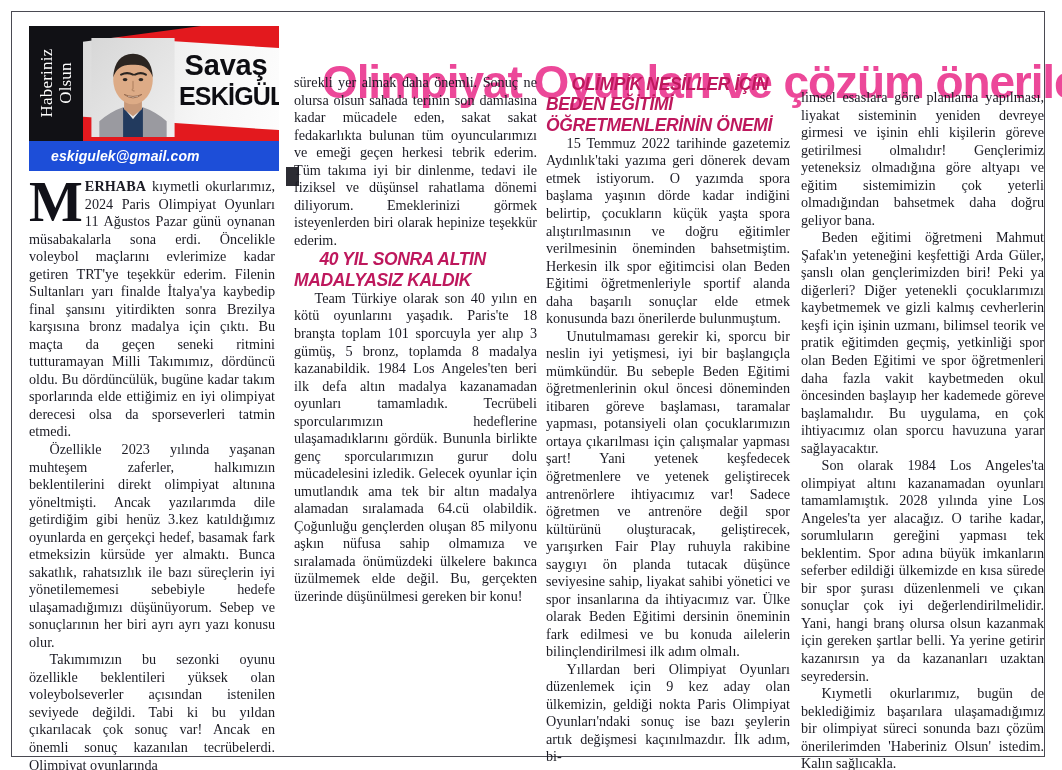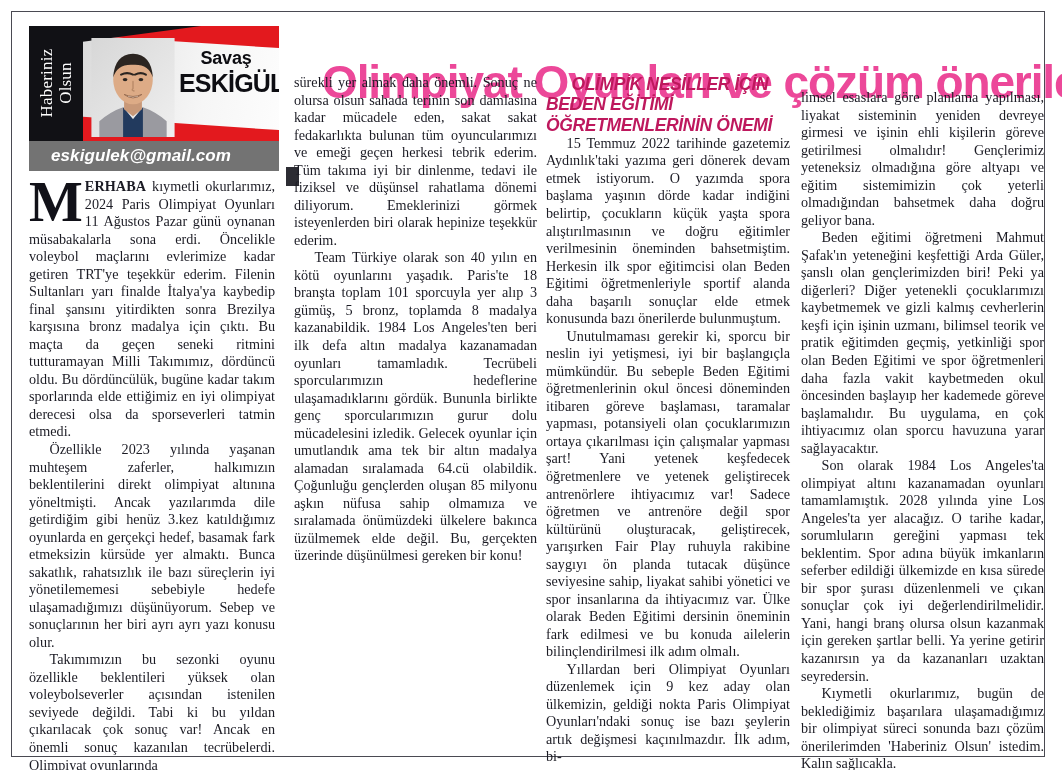--- a/index.html
+++ b/index.html
@@ -117,33 +117,33 @@
     position: absolute;
     left: 150px;
     top: 22px;
     right: 6px;
     text-align: center;
     font-family: "Liberation Sans", sans-serif;
     font-weight: bold;
     color: #0d0d12;
     line-height: 1.18;
   }
-  .byline-first { font-size: 18px; letter-spacing: -.2px; }
+  .byline-first { font-size: 29px; letter-spacing: -.2px; }
   .byline-last  { font-size: 25px; letter-spacing: -.8px; }
 
   .byline-mail {
     position: absolute;
     left: 0; right: 0; bottom: 0;
     height: 30px;
-    background: #737373;
+    background: #1d4ed8;
     color: #ffffff;
     font-family: "Liberation Sans", sans-serif;
     font-style: italic;
     font-weight: bold;
-    font-size: 17px;
+    font-size: 14px;
     display: flex;
     align-items: center;
     padding-left: 22px;
     box-sizing: border-box;
     letter-spacing: .1px;
   }
 
   
   .headline {
     position: absolute;
@@ -281,20 +281,21 @@
   <div class="ink-mark"></div>
 
   <div class="col" id="col1">
     <p class="noindent"><span class="dropcap">M</span><span class="smallcaps-lead">ERHABA</span><span> kıymetli okurlarımız, 2024 Paris Olimpiyat Oyunları 11 Ağustos Pazar günü oynanan müsabakalarla sona erdi. Öncelikle voleybol maçlarını evlerimize kadar getiren TRT'ye teşekkür ederim. Filenin Sultanları yarı finalde İtalya'ya kaybedip final şansını yitirdikten sonra Brezilya karşısına bronz madalya için çıktı. Bu maçta da geçen seneki ritmini tutturamayan Milli Takımımız, dördüncü oldu. Bu dördüncülük, bugüne kadar takım sporlarında elde ettiğimiz en iyi olimpiyat derecesi olsa da sporseverleri tatmin etmedi.</span></p>
     <p>Özellikle 2023 yılında yaşanan muhteşem zaferler, halkımızın beklentilerini direkt olimpiyat altınına yöneltmişti. Ancak yazılarımda dile getirdiğim gibi henüz 3.kez katıldığımız oyunlarda en gerçekçi hedef, basamak fark etmeksizin kürsüde yer almaktı. Bunca sakatlık, rahatsızlık ile bazı süreçlerin iyi yönetilememesi sebebiyle hedefe ulaşamadığımızı düşünüyorum. Sebep ve sonuçlarının her biri ayrı ayrı yazı konusu olur.</p>
     <p>Takımımızın bu sezonki oyunu özellikle beklentileri yüksek olan voleybolseverler açısından istenilen seviyede değildi. Tabi ki bu yıldan çıkarılacak çok sonuç var! Ancak en önemli sonuç kazanılan tecrübelerdi. Olimpiyat oyunlarında</p>
   </div>
 
   <div class="col" id="col2">
     <p class="noindent">sürekli yer almak daha önemli. Sonuç ne olursa olsun sahada terinin son damlasına kadar mücadele eden, sakat sakat fedakarlıkta bulunan tüm oyuncularımızı ve emeği geçen herkesi tebrik ederim. Tüm takıma iyi bir dinlenme, tedavi ile fiziksel ve düşünsel rahatlama dönemi diliyorum. Emeklerinizi görmek isteyenlerden biri olarak hepinize teşekkür ederim.</p>
+    <p class="subhead">40 YIL SONRA ALTIN MADALYASIZ KALDIK</p>
     <p>Team Türkiye olarak son 40 yılın en kötü oyunlarını yaşadık. Paris'te 18 branşta toplam 101 sporcuyla yer alıp 3 gümüş, 5 bronz, toplamda 8 madalya kazanabildik. 1984 Los Angeles'ten beri ilk defa altın madalya kazanamadan oyunları tamamladık. Tecrübeli sporcularımızın hedeflerine ulaşamadıklarını gördük. Bununla birlikte genç sporcularımızın gurur dolu mücadelesini izledik. Gelecek oyunlar için umutlandık ama tek bir altın madalya alamadan sıralamada 64.cü olabildik. Çoğunluğu gençlerden oluşan 85 milyonu aşkın nüfusa sahip olmamıza ve sıralamada önümüzdeki ülkelere bakınca üzülmemek elde değil. Bu, gerçekten üzerinde düşünülmesi gereken bir konu!</p>
   </div>
 
   <div class="col" id="col3">
     <p class="subhead">OLİMPİK NESİLLER İÇİN BEDEN EĞİTİMİ ÖĞRETMENLERİNİN ÖNEMİ</p>
     <p>15 Temmuz 2022 tarihinde gazetemiz Aydınlık'taki yazıma geri dönerek devam etmek istiyorum. O yazımda spora başlama yaşının dörde kadar indiğini belirtip, çocukların küçük yaşta spora alıştırılmasının ve doğru eğitimler verilmesinin öneminden bahsetmiştim. Herkesin ilk spor eğitimcisi olan Beden Eğitimi öğretmenleriyle sportif alanda daha başarılı sonuçlar elde etmek konusunda bazı önerilerde bulunmuştum.</p>
     <p>Unutulmaması gerekir ki, sporcu bir neslin iyi yetişmesi, iyi bir başlangıçla mümkündür. Bu sebeple Beden Eğitimi öğretmenlerinin okul öncesi döneminden itibaren göreve başlaması, taramalar yapması, potansiyeli olan çocuklarımızın ortaya çıkarılması için çalışmalar yapması şart! Yani yetenek keşfedecek öğretmenlere ve yetenek geliştirecek antrenörlere ihtiyacımız var! Sadece öğretmen ve antrenöre değil spor kültürünü oluşturacak, geliştirecek, yarışırken Fair Play ruhuyla rakibine saygıyı ön planda tutacak düşünce seviyesine sahip, liyakat sahibi yönetici ve spor insanlarına da ihtiyacımız var. Ülke olarak Beden Eğitimi dersinin öneminin fark edilmesi ve bu konuda ailelerin bilinçlendirilmesi ilk adım olmalı.</p>
     <p>Yıllardan beri Olimpiyat Oyunları düzenlemek için 9 kez aday olan ülkemizin, geldiği nokta Paris Olimpiyat Oyunları'ndaki sonuç ise bazı şeylerin artık değişmesi kaçınılmazdır. İlk adım, bi-</p>
   </div>
 

